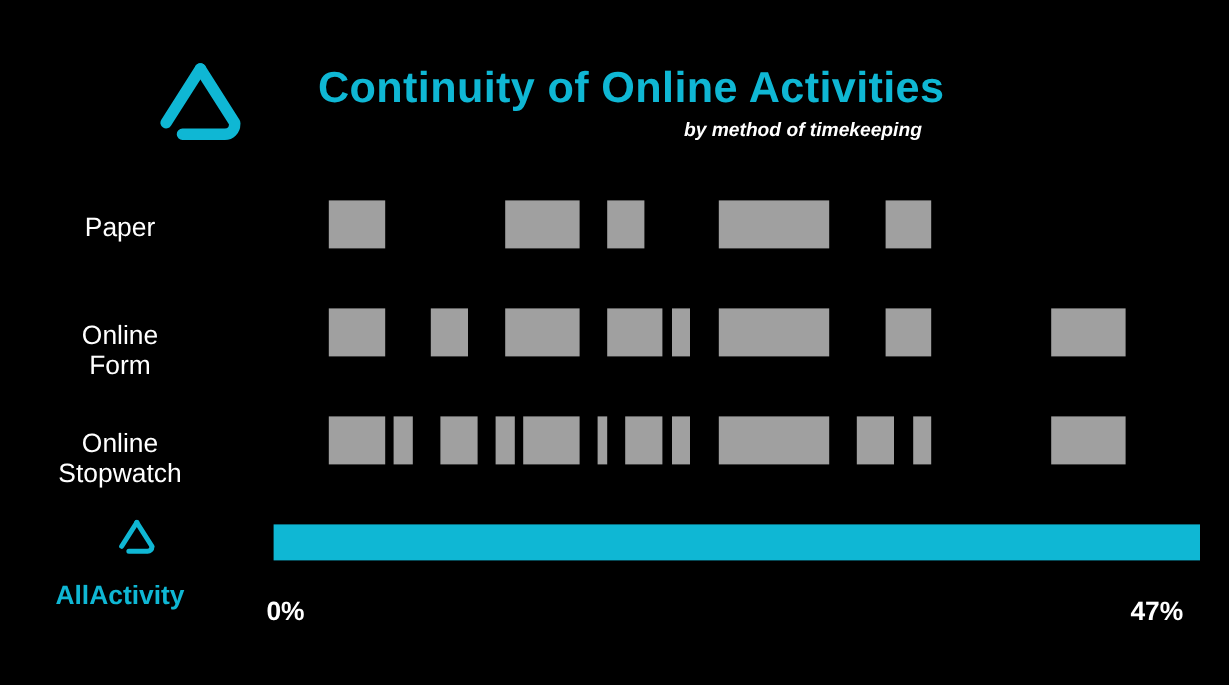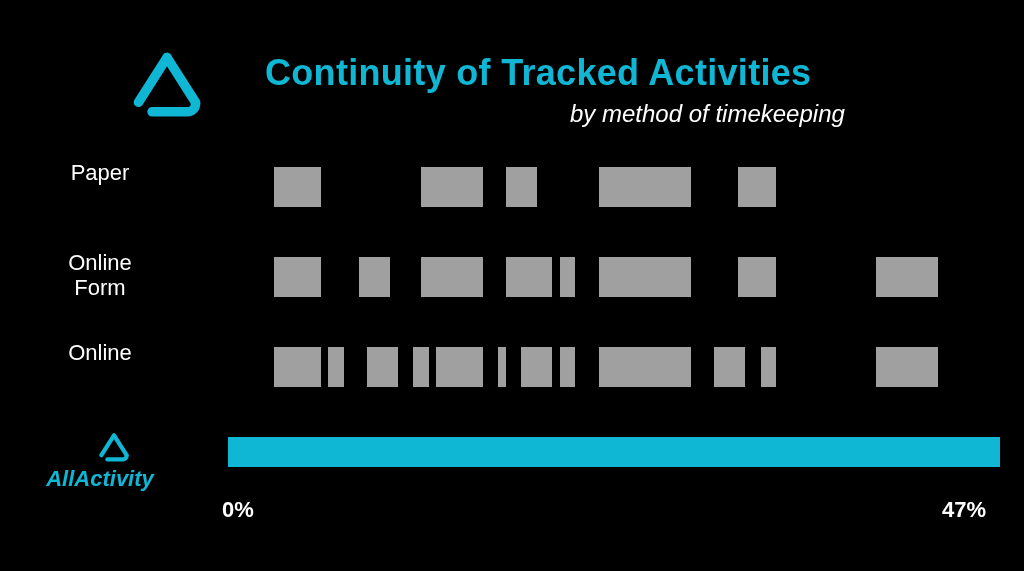--- a/index.html
+++ b/index.html
@@ -35,23 +35,23 @@
     position:absolute;
     left:265px;top:52px;
     font-size:36px;
     font-weight:bold;
     color:var(--cyan);
     letter-spacing:0.3px;
   }
   .subtitle{
     position:absolute;
     left:570px;top:100px;
-    font-size:24px;
+    font-size:16px;
     font-style:italic;
-    font-weight:normal;
+    font-weight:bold;
     color:var(--white);
   }
   
   .chart{
     position:absolute;
     left:228px;      
     top:157px;       
     width:772px;     
     height:290px;
   }
@@ -67,56 +67,56 @@
   }
   .seg.cyan{ background:var(--cyan); }
   
   .rowlabel{
     position:absolute;
     left:0;width:200px;
     text-align:center;
     font-size:22px;
     line-height:1.15;
     color:var(--white);
+    margin-top:17px;
   }
   .rowlabel.cyan{
     color:var(--cyan);
     font-weight:bold;
-    font-style:italic;
   }
   
   .tick{
     position:absolute;
     top:497px;
     font-size:22px;
     font-weight:bold;
     color:var(--white);
   }
 </style>
 </head>
 <body>
 
 <svg class="logo-main" viewBox="0 0 100 100">
 
   <path d="M50 8 L92 74" stroke="currentColor" stroke-width="14" stroke-linecap="round" fill="none"></path>
   <path d="M50 8 L8 74" stroke="currentColor" stroke-width="14" stroke-linecap="round" fill="none"></path>
   <path d="M28 88 L80 88 A12 12 0 0 0 92 76" stroke="currentColor" stroke-width="14" stroke-linecap="round" fill="none"></path>
 </svg>
 
-<div class="title">Continuity of Tracked Activities</div>
+<div class="title">Continuity of Online Activities</div>
 <div class="subtitle">by method of timekeeping</div>
 
 <div class="rowlabel" style="top:160px">
   <span>Paper</span><br>
 </div>
 <div class="rowlabel" style="top:250px">
   <span>Online</span><br><span>Form</span>
 </div>
 <div class="rowlabel" style="top:340px">
-  <span>Online</span><br>
+  <span>Online</span><br><span>Stopwatch</span>
 </div>
 
 <svg class="logo-small" viewBox="0 0 100 100">
   <path d="M50 8 L92 74" stroke="currentColor" stroke-width="14" stroke-linecap="round" fill="none"></path>
   <path d="M50 8 L8 74" stroke="currentColor" stroke-width="14" stroke-linecap="round" fill="none"></path>
   <path d="M28 88 L80 88 A12 12 0 0 0 92 76" stroke="currentColor" stroke-width="14" stroke-linecap="round" fill="none"></path>
 </svg>
 <div class="rowlabel cyan" style="top:466px">
   <span>AllActivity</span>
 </div>

